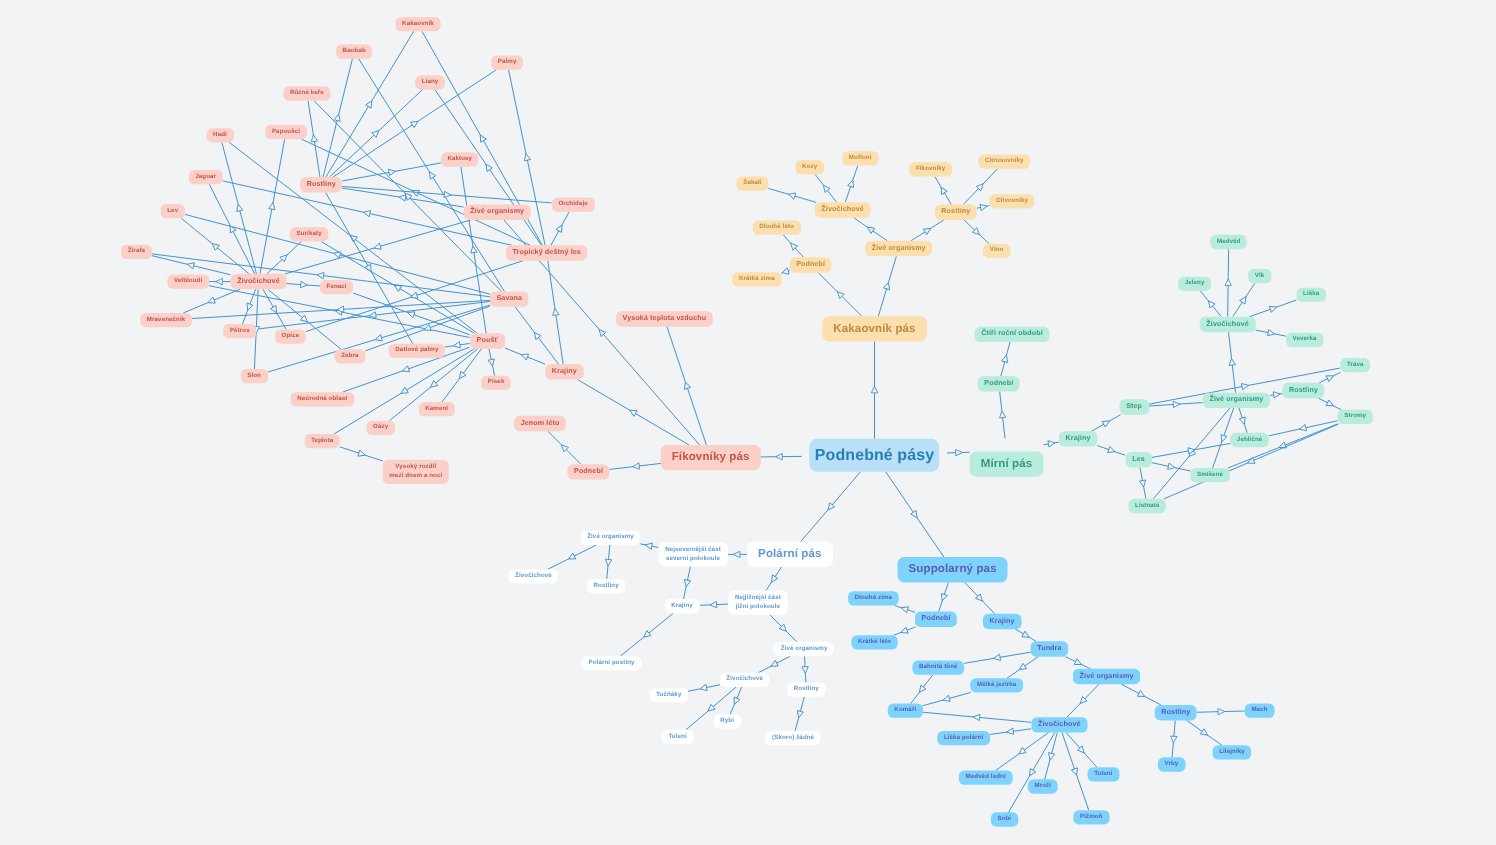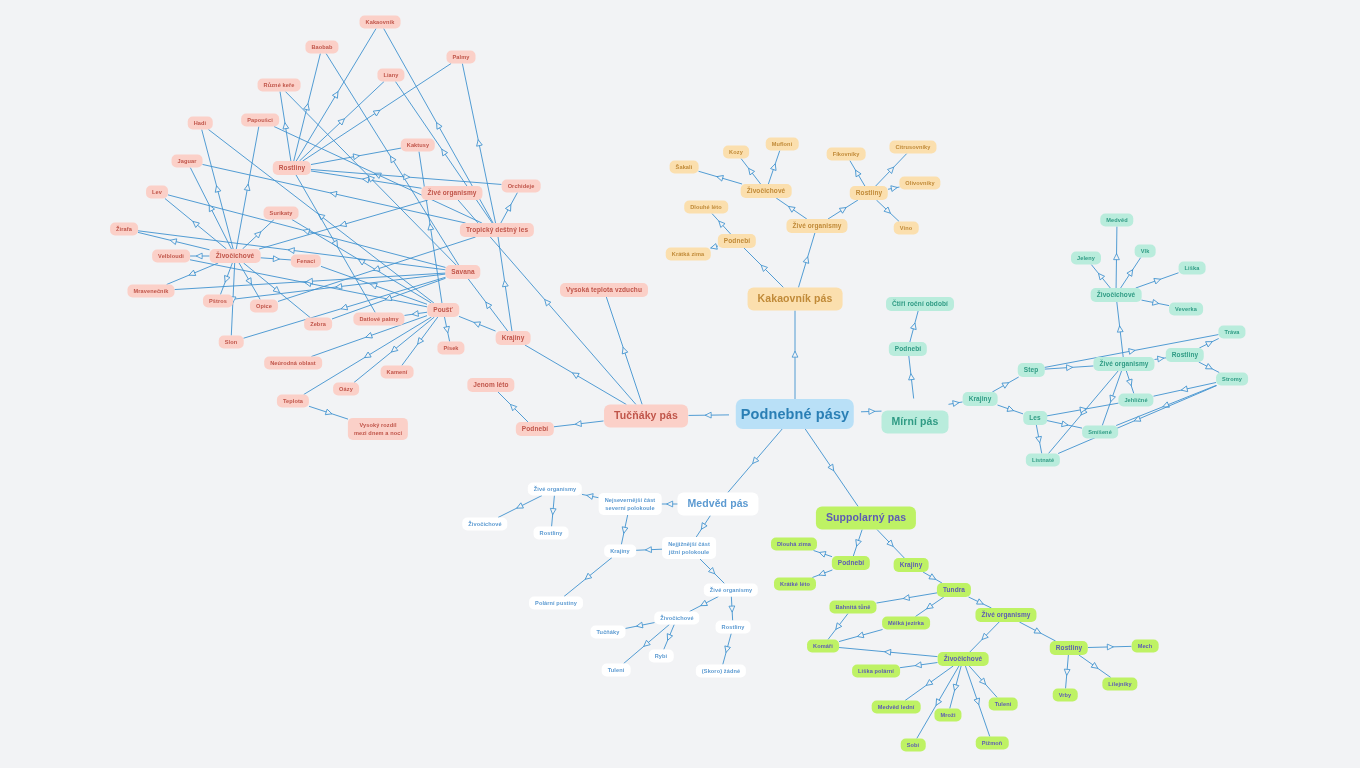--- a/index.html
+++ b/index.html
@@ -19,21 +19,21 @@
     text-align:center;
     white-space:pre;
     line-height:1.25;
     padding:3px 6px;
     letter-spacing:.1px;
   }
   
   .t-tropic{background:#fbd0c8;color:#c0554a;}
   .t-subtropic{background:#fbdfae;color:#c08a38;}
   .t-mild{background:#b9ecdc;color:#2f9b84;}
-  .t-subpolar{background:#bef264;color:#5d5bb5;}
+  .t-subpolar{background:#7dd3fc;color:#5d5bb5;}
   .t-polar{background:#ffffff;color:#5c9ad1;}
   .t-root{background:#b9e0f7;color:#2a7fb5;}
 
   .sz-root{font-size:14.5px;font-weight:bold;padding:6px 5px;border-radius:7px;}
   .sz-hub{font-size:10.5px;font-weight:bold;padding:5px 10px;border-radius:6px;}
   .sz-mid{font-size:6.5px;font-weight:bold;}
   .sz-leaf{font-size:5.6px;font-weight:bold;}
   .multi{line-height:1.45;}
 </style>
 </head>
@@ -588,21 +588,21 @@
       <g>
         <line x1="1078.9166666666667" y1="655" x2="1110.7916666666667" y2="677.5" stroke="#3f92cf" stroke-width="0.9"></line>
         <polygon points="3.6,0 -2.4,2.9 -2.4,-2.9" fill="#f2f3f5" stroke="#3f92cf" stroke-width="0.8" transform="translate(1094.8541666666667,666.25) rotate(35.21759296819272)"></polygon>
       </g>
       <g>
         <line x1="1068.404255319149" y1="655" x2="1065.5531914893618" y2="688.5" stroke="#3f92cf" stroke-width="0.9"></line>
         <polygon points="3.6,0 -2.4,2.9 -2.4,-2.9" fill="#f2f3f5" stroke="#3f92cf" stroke-width="0.8" transform="translate(1066.9787234042553,671.75) rotate(94.86451443776033)"></polygon>
       </g>
     </svg>
 <div class="node t-root sz-root" style="left: 795px; top: 414px;">Podnebné pásy</div>
-    <div class="node t-tropic sz-hub" style="left: 646px; top: 416px;">Tučňáky pás</div>
+    <div class="node t-tropic sz-hub" style="left: 646px; top: 416px;">Fíkovníky pás</div>
     <div class="node t-tropic sz-mid" style="left: 604px; top: 290px;">Vysoká teplota vzduchu</div>
     <div class="node t-tropic sz-mid" style="left: 535px; top: 429px;">Podnebí</div>
     <div class="node t-tropic sz-mid" style="left: 491px; top: 385px;">Jenom léto</div>
     <div class="node t-tropic sz-mid" style="left: 513px; top: 338px;">Krajiny</div>
     <div class="node t-tropic sz-mid" style="left: 463px; top: 272px;">Savana</div>
     <div class="node t-tropic sz-mid" style="left: 443px; top: 310px;">Poušť</div>
     <div class="node t-tropic sz-mid" style="left: 497px; top: 230px;">Tropický deštný les</div>
     <div class="node t-tropic sz-mid" style="left: 452px; top: 193px;">Živé organismy</div>
     <div class="node t-tropic sz-mid" style="left: 235px; top: 256px;">Živočichové</div>
     <div class="node t-tropic sz-mid" style="left: 292px; top: 168px;">Rostliny</div>
@@ -660,21 +660,21 @@
     <div class="node t-mild sz-leaf" style="left: 1117px; top: 220px;">Medvěd</div>
     <div class="node t-mild sz-leaf" style="left: 1086px; top: 258px;">Jeleny</div>
     <div class="node t-mild sz-leaf" style="left: 1145px; top: 251px;">Vlk</div>
     <div class="node t-mild sz-leaf" style="left: 1192px; top: 268px;">Liška</div>
     <div class="node t-mild sz-leaf" style="left: 1186px; top: 309px;">Veverka</div>
     <div class="node t-mild sz-leaf" style="left: 1232px; top: 332px;">Tráva</div>
     <div class="node t-mild sz-leaf" style="left: 1232px; top: 379px;">Stromy</div>
     <div class="node t-mild sz-leaf" style="left: 1136px; top: 400px;">Jehličné</div>
     <div class="node t-mild sz-leaf" style="left: 1100px; top: 432px;">Smíšené</div>
     <div class="node t-mild sz-leaf" style="left: 1043px; top: 460px;">Listnaté</div>
-    <div class="node t-polar sz-hub" style="left: 718px; top: 504px;">Medvěd pás</div>
+    <div class="node t-polar sz-hub" style="left: 718px; top: 504px;">Polární pás</div>
     <div class="node t-polar sz-leaf multi" style="left: 630px; top: 504px;">Nejsevernější část
 severní polokoule</div>
     <div class="node t-polar sz-leaf multi" style="left: 689px; top: 548px;">Nejjižnější část
 jižní polokoule</div>
     <div class="node t-polar sz-leaf" style="left: 555px; top: 489px;">Živé organismy</div>
     <div class="node t-polar sz-leaf" style="left: 485px; top: 524px;">Živočichové</div>
     <div class="node t-polar sz-leaf" style="left: 551px; top: 533px;">Rostliny</div>
     <div class="node t-polar sz-leaf" style="left: 620px; top: 551px;">Krajiny</div>
     <div class="node t-polar sz-leaf" style="left: 556px; top: 603px;">Polární pustiny</div>
     <div class="node t-polar sz-leaf" style="left: 731px; top: 590px;">Živé organismy</div>

